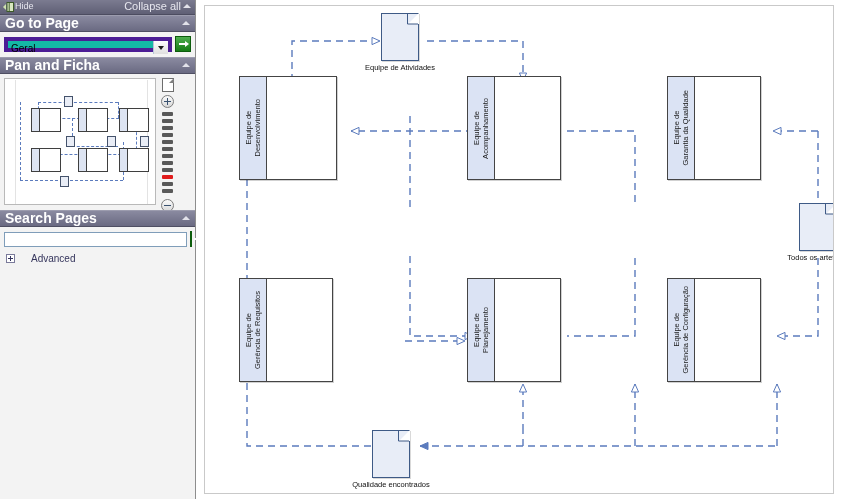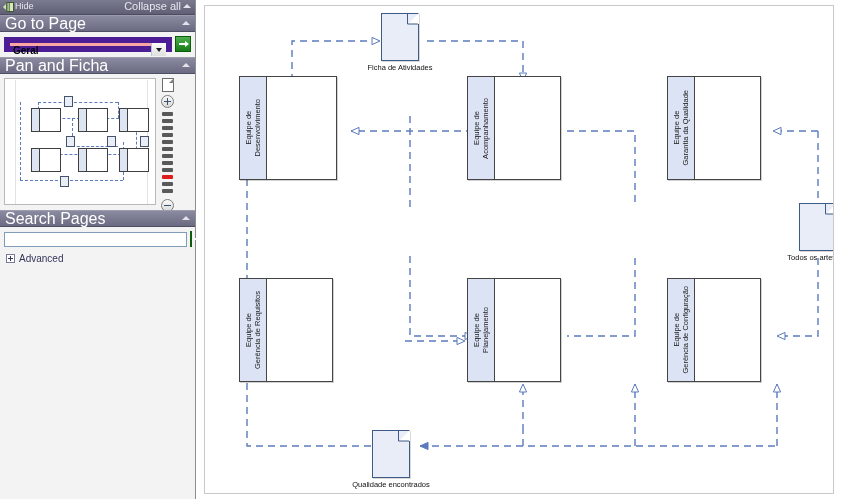--- a/index.html
+++ b/index.html
@@ -18,32 +18,32 @@
   .topbar .hide .glyph{display:inline-block;width:9px;height:9px;position:relative;}
   .topbar .hide .glyph svg{display:block;}
   .topbar .hide span.lbl{line-height:11px;}
   .topbar .collapse{position:absolute;right:14px;top:1px;line-height:11px;font-size:11px;}
   .topbar .caretup{position:absolute;right:4px;top:4px;width:0;height:0;
         border-left:4px solid transparent;border-right:4px solid transparent;
         border-bottom:4px solid #e2e2ea;}
 
   .sect-head{position:relative;height:15px;background:linear-gradient(#8a8aa0,#6a6a82);
              border-top:1px solid #9c9cae;border-bottom:1px solid #4f4f63;
-             color:#ffffff;font-size:16px;font-weight:normal;}
+             color:#ffffff;font-size:14px;font-weight:bold;}
   .sect-head .t{position:absolute;left:5px;top:1px;line-height:13px;}
   .sect-head .caretup{position:absolute;right:5px;top:5px;width:0;height:0;
         border-left:4px solid transparent;border-right:4px solid transparent;
         border-bottom:4px solid #e2e2ea;}
 
   .sect-body{background:#f3f3f3;padding:4px 4px 5px 4px;}
 
   
   .row{display:flex;align-items:center;gap:3px;}
-  .combo{position:relative;flex:1;height:15px;background:#fca5a5;border:6px solid #4c1d95;
-         box-sizing:border-box;font-weight:bold;}
+  .combo{position:relative;flex:1;height:15px;background:#14b8a6;border:4px solid #4c1d95;
+         box-sizing:border-box;}
   .combo .val{position:absolute;left:3px;top:1px;font-size:10px;color:#000;line-height:13px;}
   .combo .arrowbox{position:absolute;right:0;top:0;width:14px;height:13px;
         background:linear-gradient(#fdfdfd,#dfdfdf);border-left:1px solid #b5c6d8;}
   .combo .arrowbox i{position:absolute;left:4px;top:5px;width:0;height:0;
         border-left:3px solid transparent;border-right:3px solid transparent;
         border-top:4px solid #1d1d1d;}
   .gobtn{width:16px;height:16px;background:linear-gradient(#4fae4f,#157c15);
          border:1px solid #0c5c0c;box-sizing:border-box;position:relative;}
   .gobtn i{position:absolute;left:3px;top:6px;width:7px;height:2px;background:#fff;}
   .gobtn i:after{content:"";position:absolute;right:-3px;top:-2px;width:0;height:0;
@@ -71,21 +71,21 @@
         border-left:5px solid transparent;border-bottom:5px solid #808080;}
   .circ{position:absolute;left:2px;width:13px;height:13px;border-radius:50%;
         background:linear-gradient(#fbfbfb,#d8d8d8);border:1px solid #7d7d7d;box-sizing:border-box;}
   .circ .h{position:absolute;left:2px;top:5px;width:7px;height:1px;background:#39516f;}
   .circ .v{position:absolute;left:5px;top:2px;width:1px;height:7px;background:#39516f;}
   .tick{position:absolute;left:3px;width:11px;height:4px;background:#595959;border-radius:1px;}
   .tick.red{background:#e01b1b;}
 
   
   .search-in{flex:1;height:15px;background:#fff;border:1px solid #7f9db9;box-sizing:border-box;}
-  .adv{display:flex;align-items:center;gap:4px;padding:6px 0 0 2px;font-size:10px;color:#35355c;}
+  .adv{display:flex;align-items:center;gap:16px;padding:6px 0 0 2px;font-size:10px;color:#35355c;}
   .plusbox{width:9px;height:9px;border:1px solid #7a7a9a;background:#fff;position:relative;box-sizing:border-box;}
   .plusbox:before{content:"";position:absolute;left:1px;top:3px;width:5px;height:1px;background:#34345c;}
   .plusbox:after{content:"";position:absolute;left:3px;top:1px;width:1px;height:5px;background:#34345c;}
 
   
   #canvas{position:absolute;left:196px;top:0;width:646px;height:499px;background:#fff;
           box-sizing:border-box;}
   #canvasInner{position:absolute;left:8px;top:5px;width:630px;height:489px;
                border:1px solid #c9c9c9;background:#fff;box-sizing:border-box;overflow:hidden;}
   #diagram{position:absolute;left:0;top:0;width:646px;height:499px;}
@@ -335,21 +335,21 @@
         </div>
 
         <div class="docnode" style="left:176px;top:7px;">
           <div class="sheet">
             <div class="fold"></div>
             <svg class="foldline" viewBox="0 0 12 12">
                 <path d="M0,0 L11,11" stroke="none" fill="none"></path>
                 <path d="M0.5,0.5 L0.5,11 L11,11" stroke="#3e5a86" fill="none" stroke-width="1"></path>
               </svg>
           </div>
-          <div class="cap">Ficha de
+          <div class="cap">Equipe de
 Atividades</div>
         </div>
 
 
 
         <div class="docnode" style="left:594px;top:197px;">
           <div class="sheet">
             <div class="fold"></div>
             <svg class="foldline" viewBox="0 0 12 12">
                 <path d="M0.5,0.5 L0.5,11 L11,11" stroke="#3e5a86" fill="none" stroke-width="1"></path>

